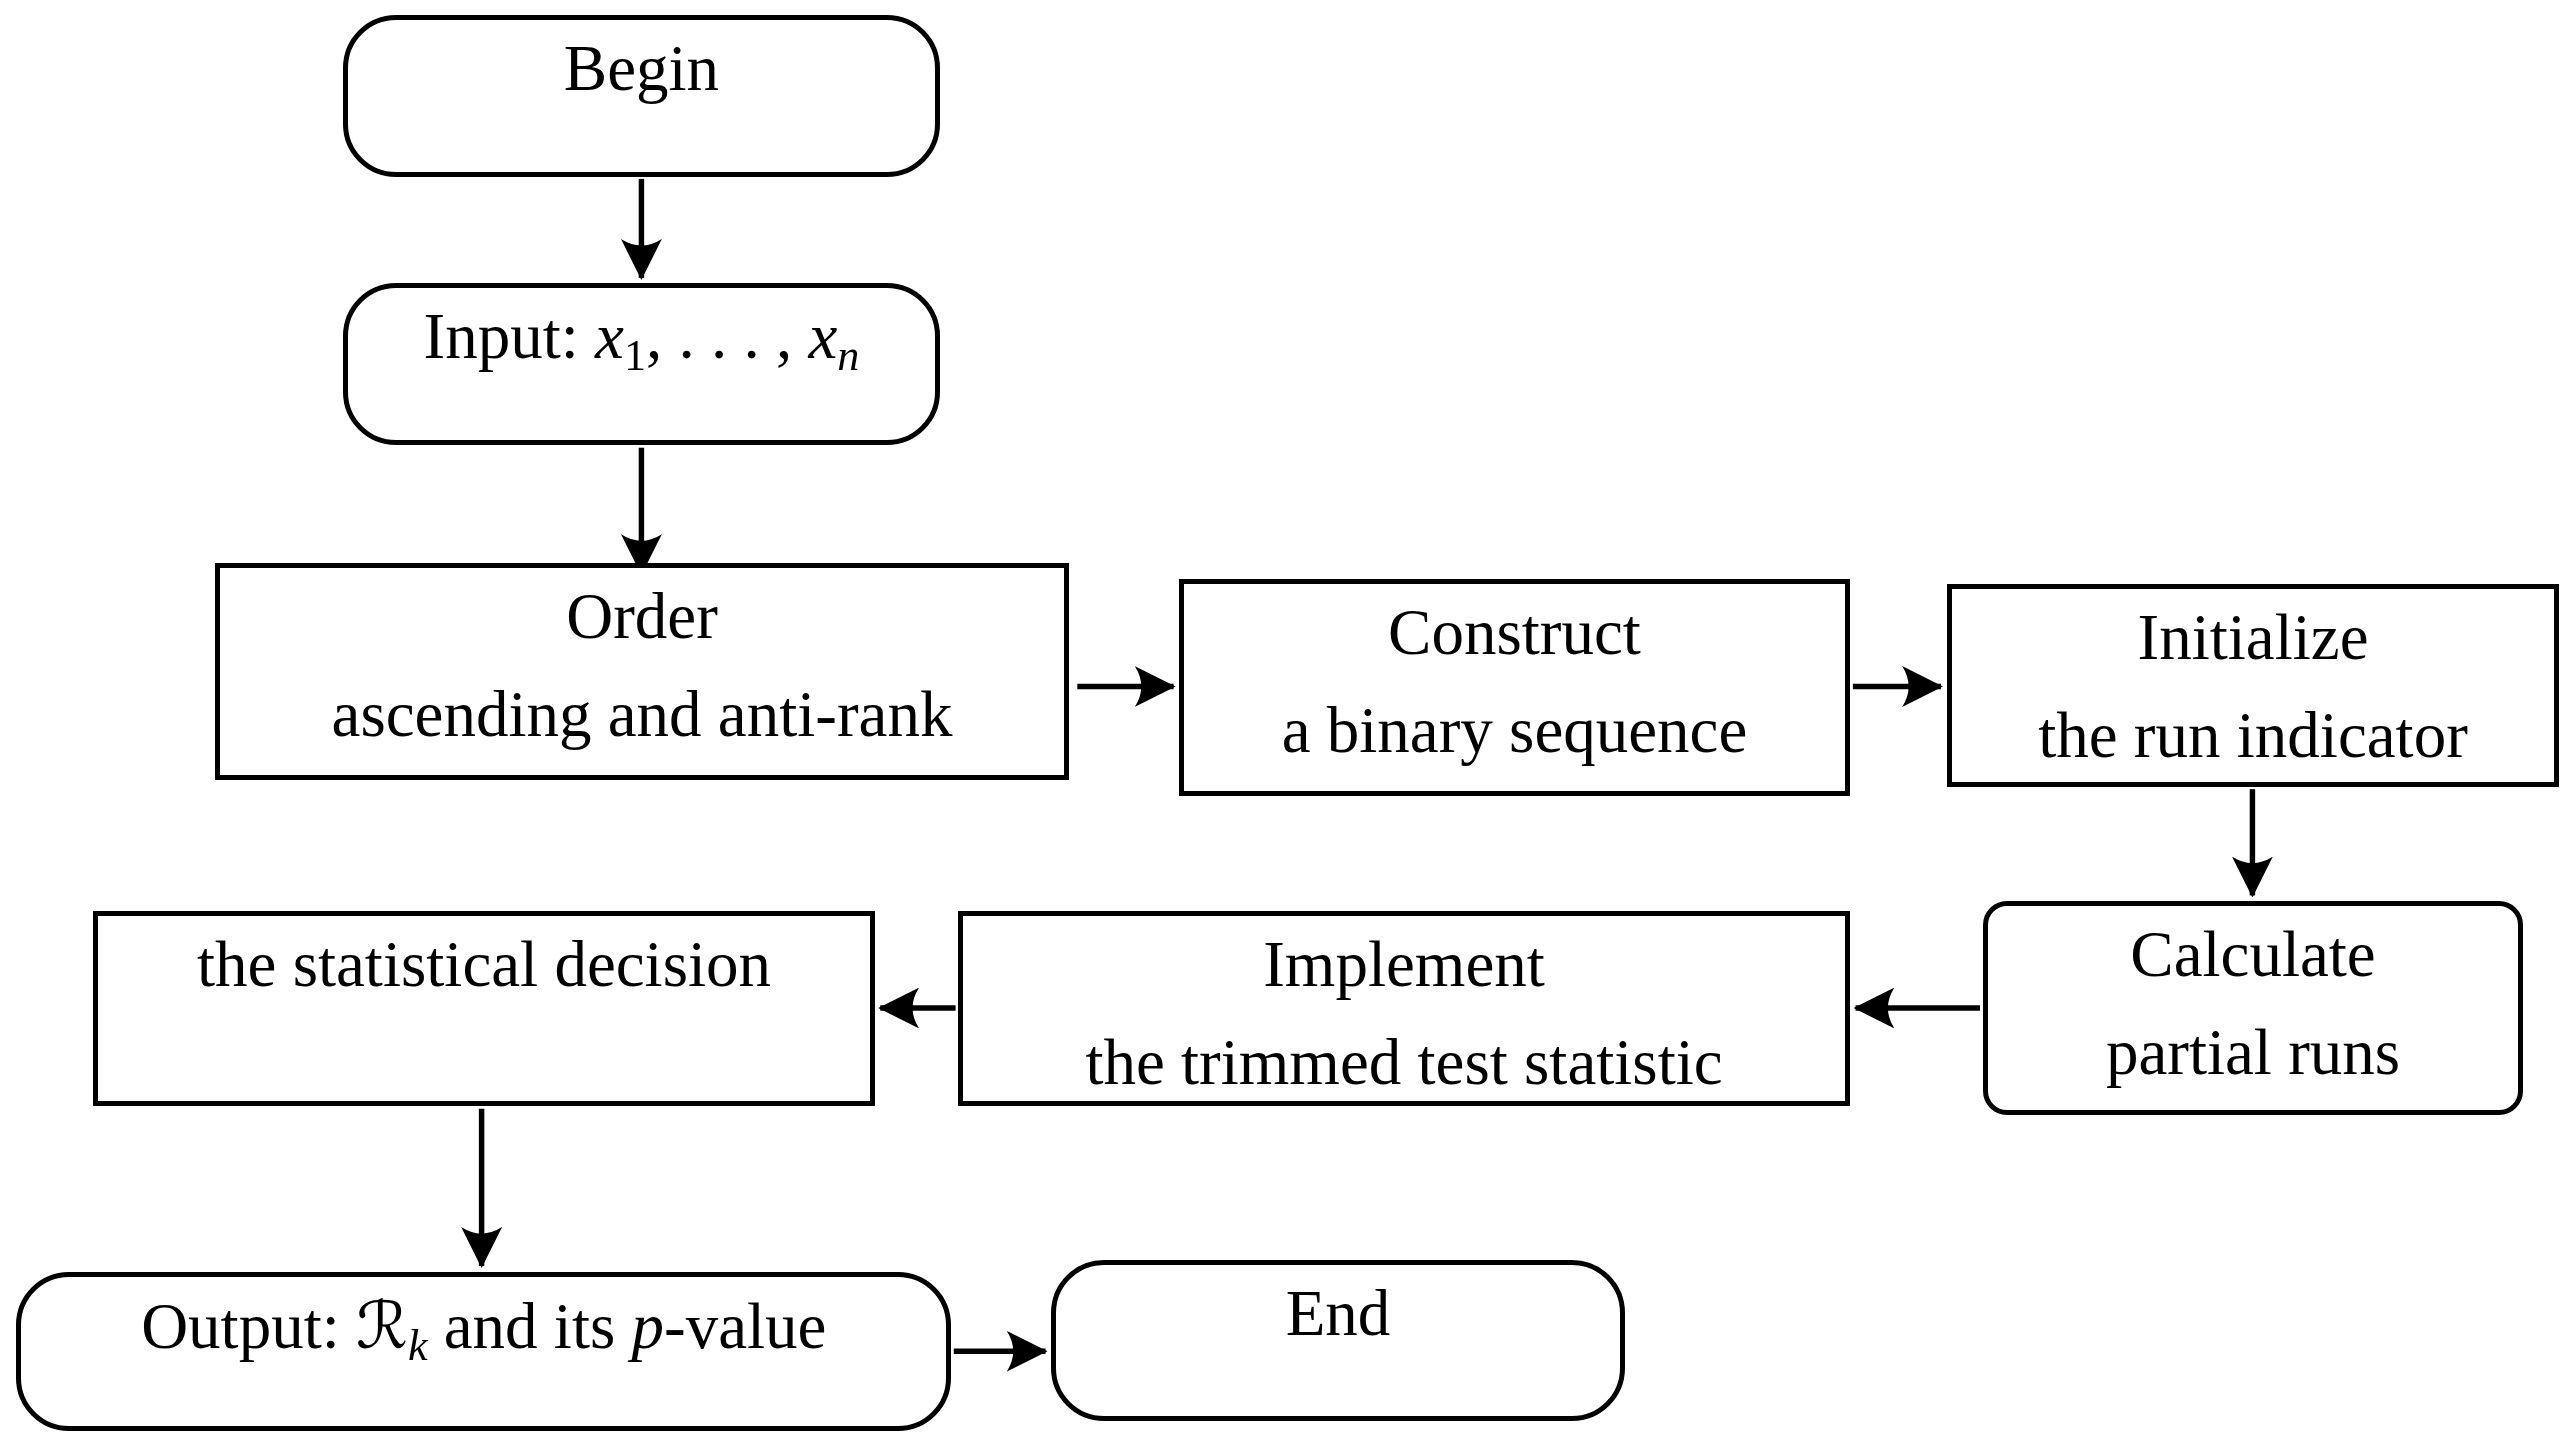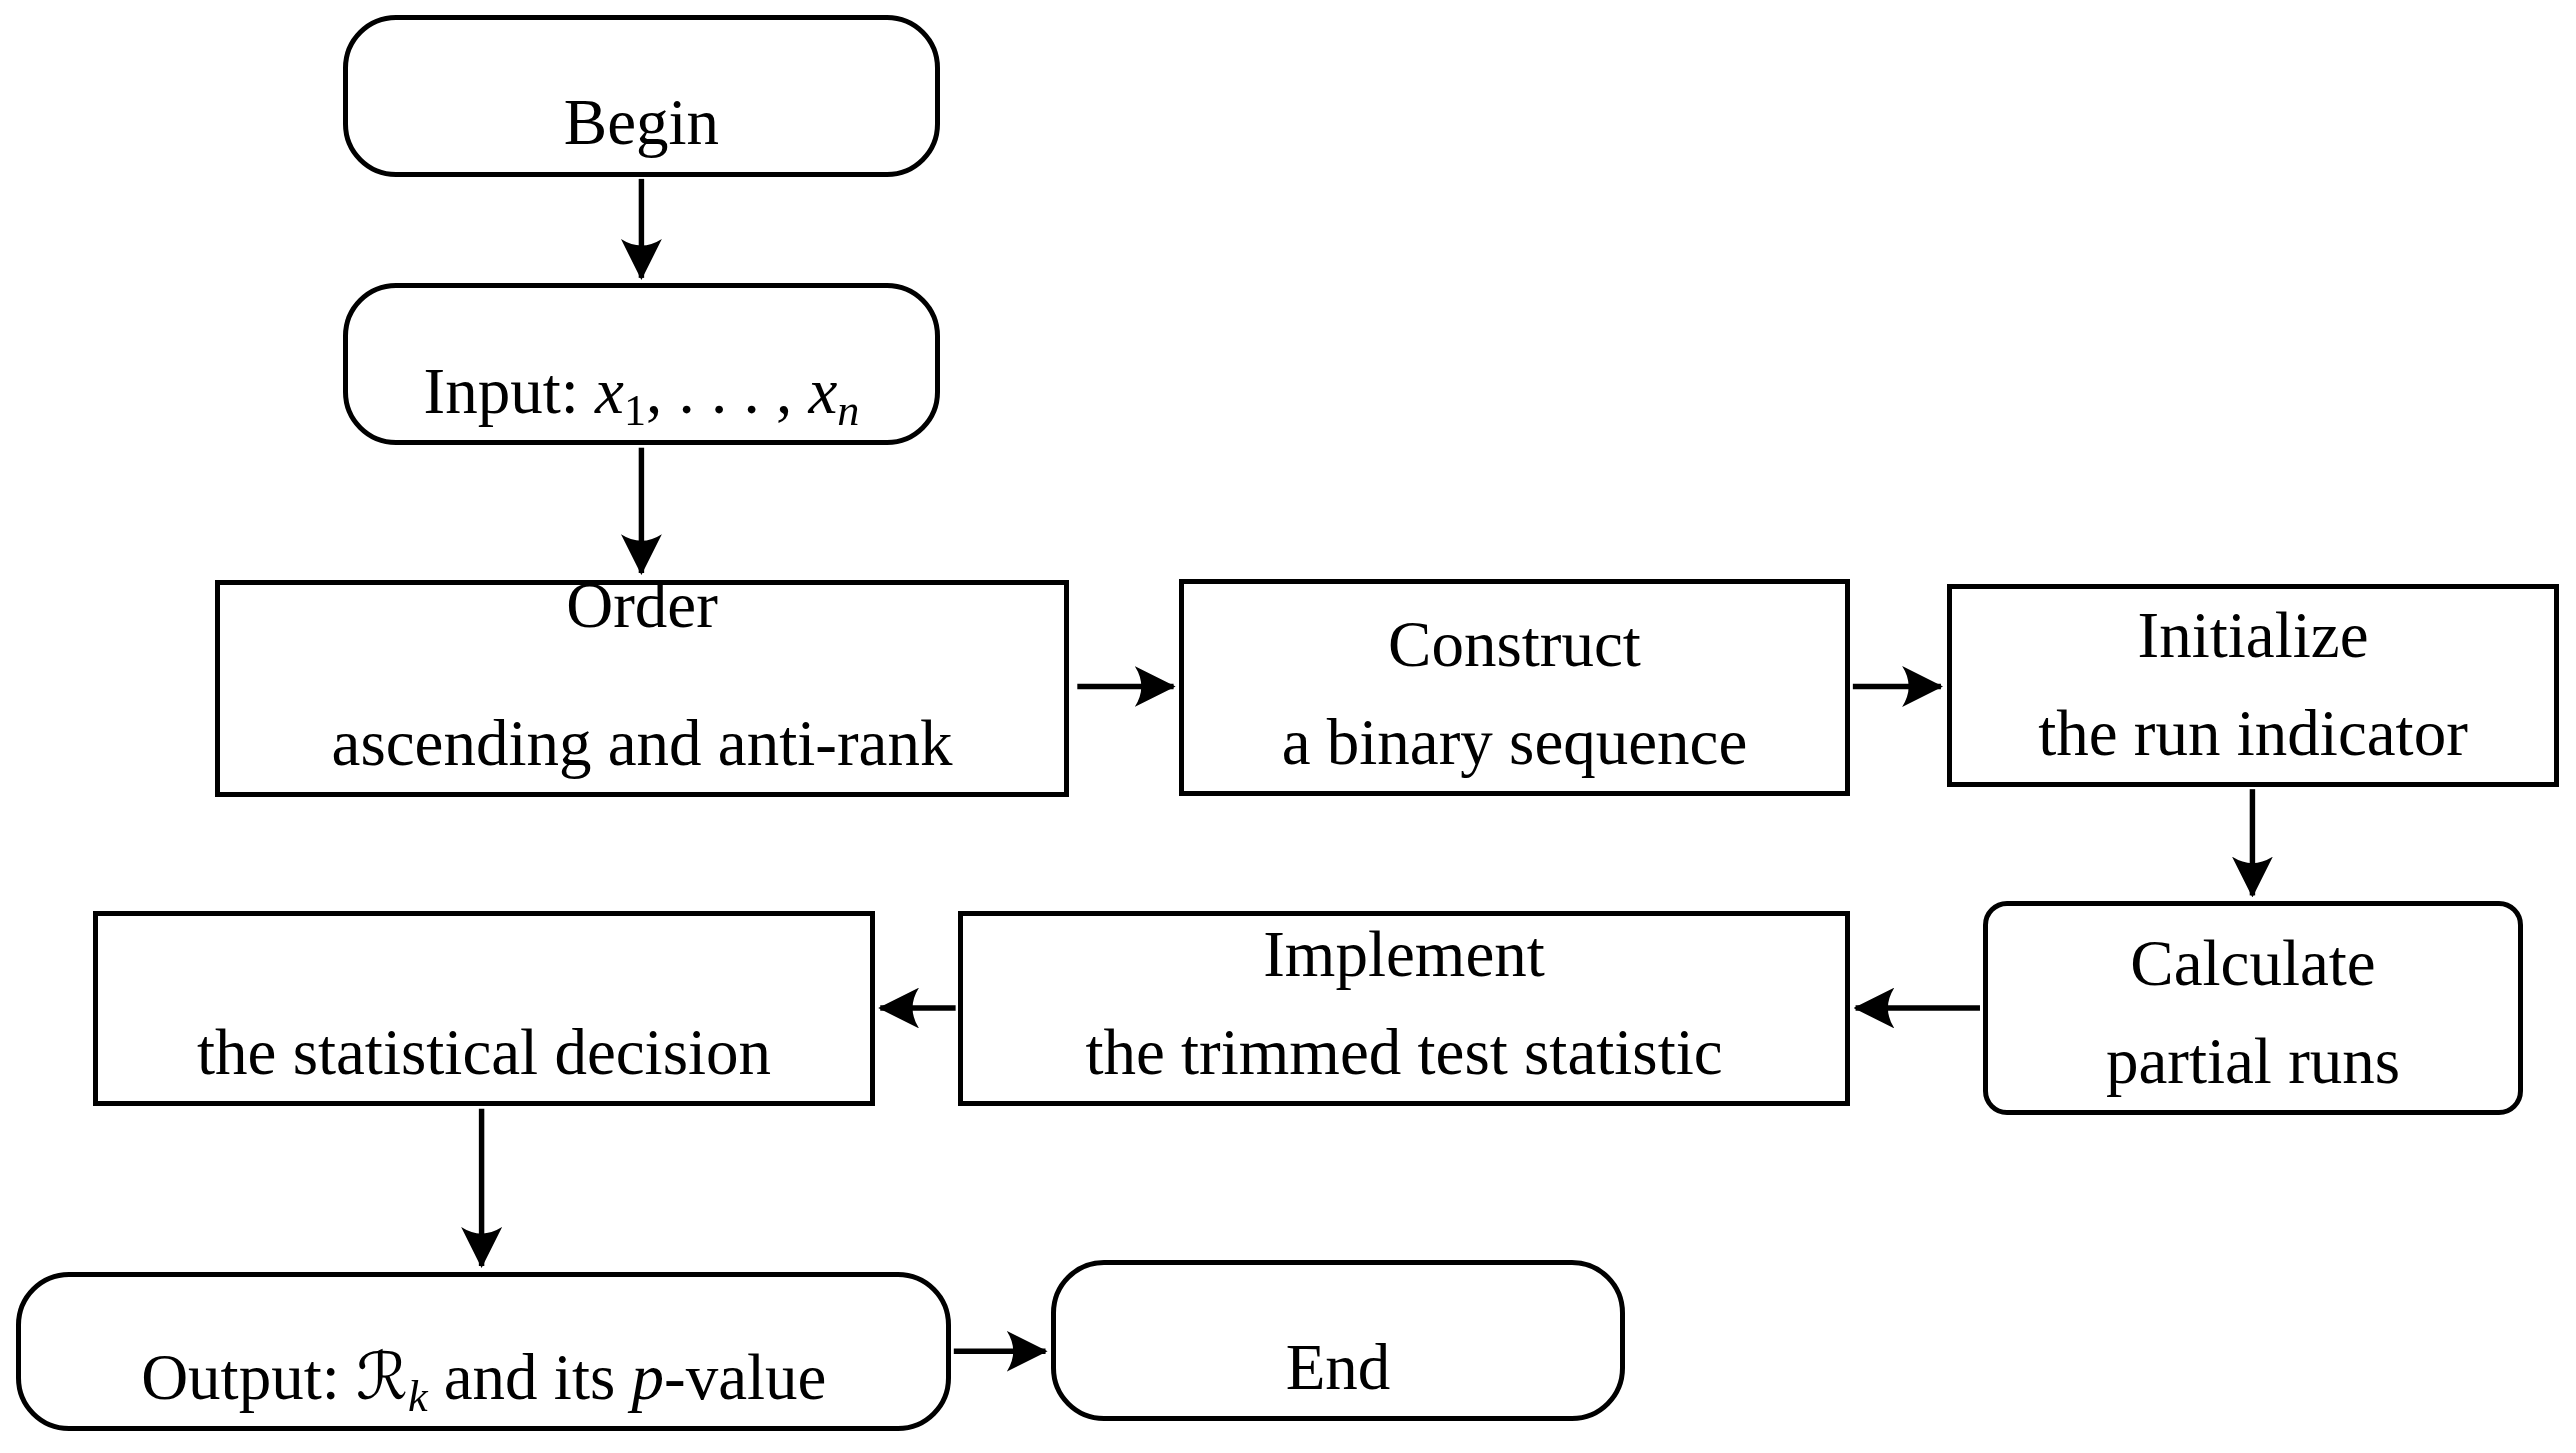--- a/index.html
+++ b/index.html
@@ -29,21 +29,21 @@
     fill: none;
   }
   .node {
     position: absolute;
     box-sizing: border-box;
     border: 5.4px solid #000000;
     background: #ffffff;
     display: flex;
     flex-direction: column;
     align-items: center;
-    justify-content: flex-end;
+    justify-content: flex-start;
     text-align: center;
     font-size: 65px;
     line-height: 1.5;
     white-space: nowrap;
   }
   .terminator {
     border-radius: 53px;
   }
   .process {
     border-radius: 0;
@@ -83,21 +83,21 @@
   </svg>
 
   <div class="node terminator" style="left:343px;top:14.5px;width:597px;height:162px;">
     <span>Begin</span>
   </div>
 
   <div class="node terminator" style="left:343px;top:283px;width:597px;height:162px;">
     <span><span>Input: </span><span class="mi">x</span><sub class="sb">1</sub><span>, . . . , </span><span class="mi">x</span><sub class="sb mi">n</sub></span>
   </div>
 
-  <div class="node process" style="left:215px;top:580px;width:854px;height:217px;gap:40px;">
+  <div class="node process" style="left:215px;top:563px;width:854px;height:217px;">
     <div>Order</div>
     <div>ascending and anti-rank</div>
   </div>
 
   <div class="node process" style="left:1179px;top:579px;width:671px;height:217px;">
     <div>Construct</div>
     <div>a binary sequence</div>
   </div>
 
   <div class="node process" style="left:1947px;top:584px;width:612px;height:203px;">

